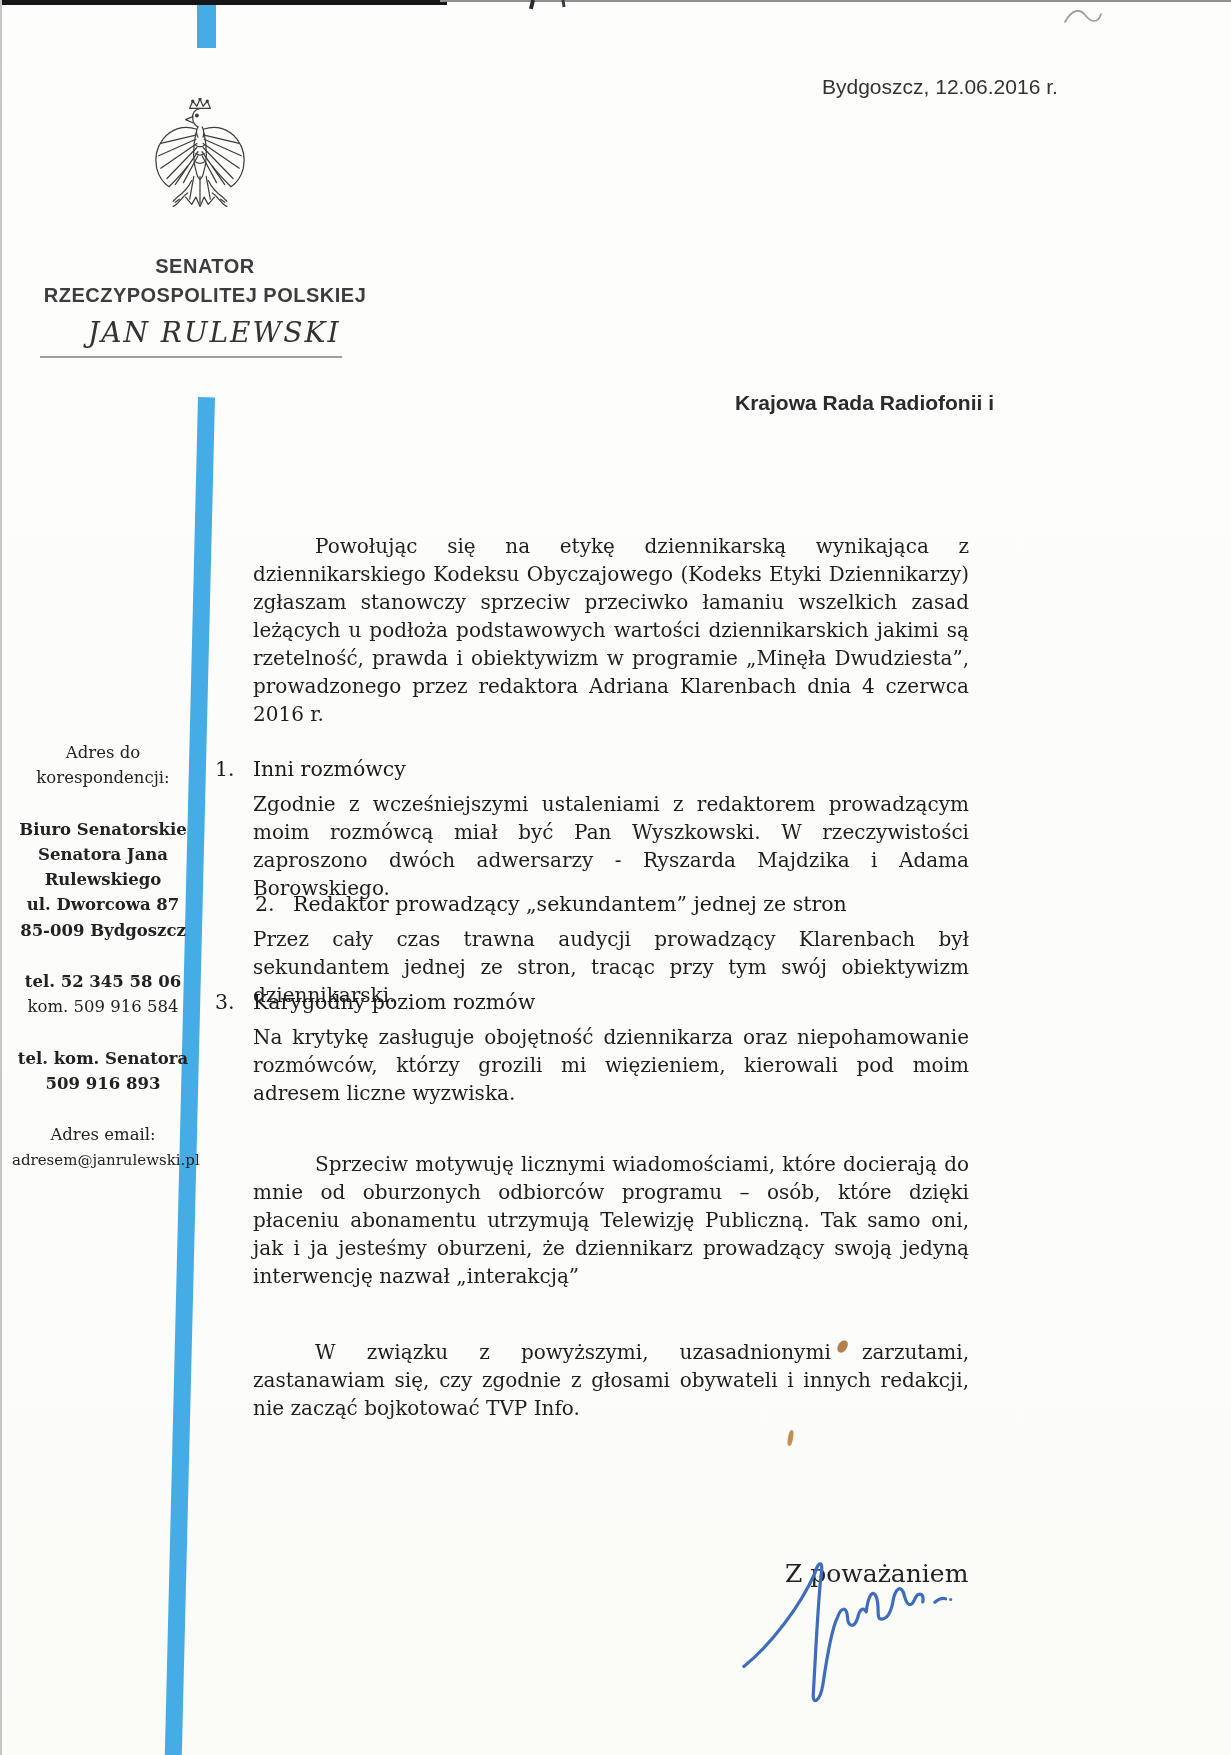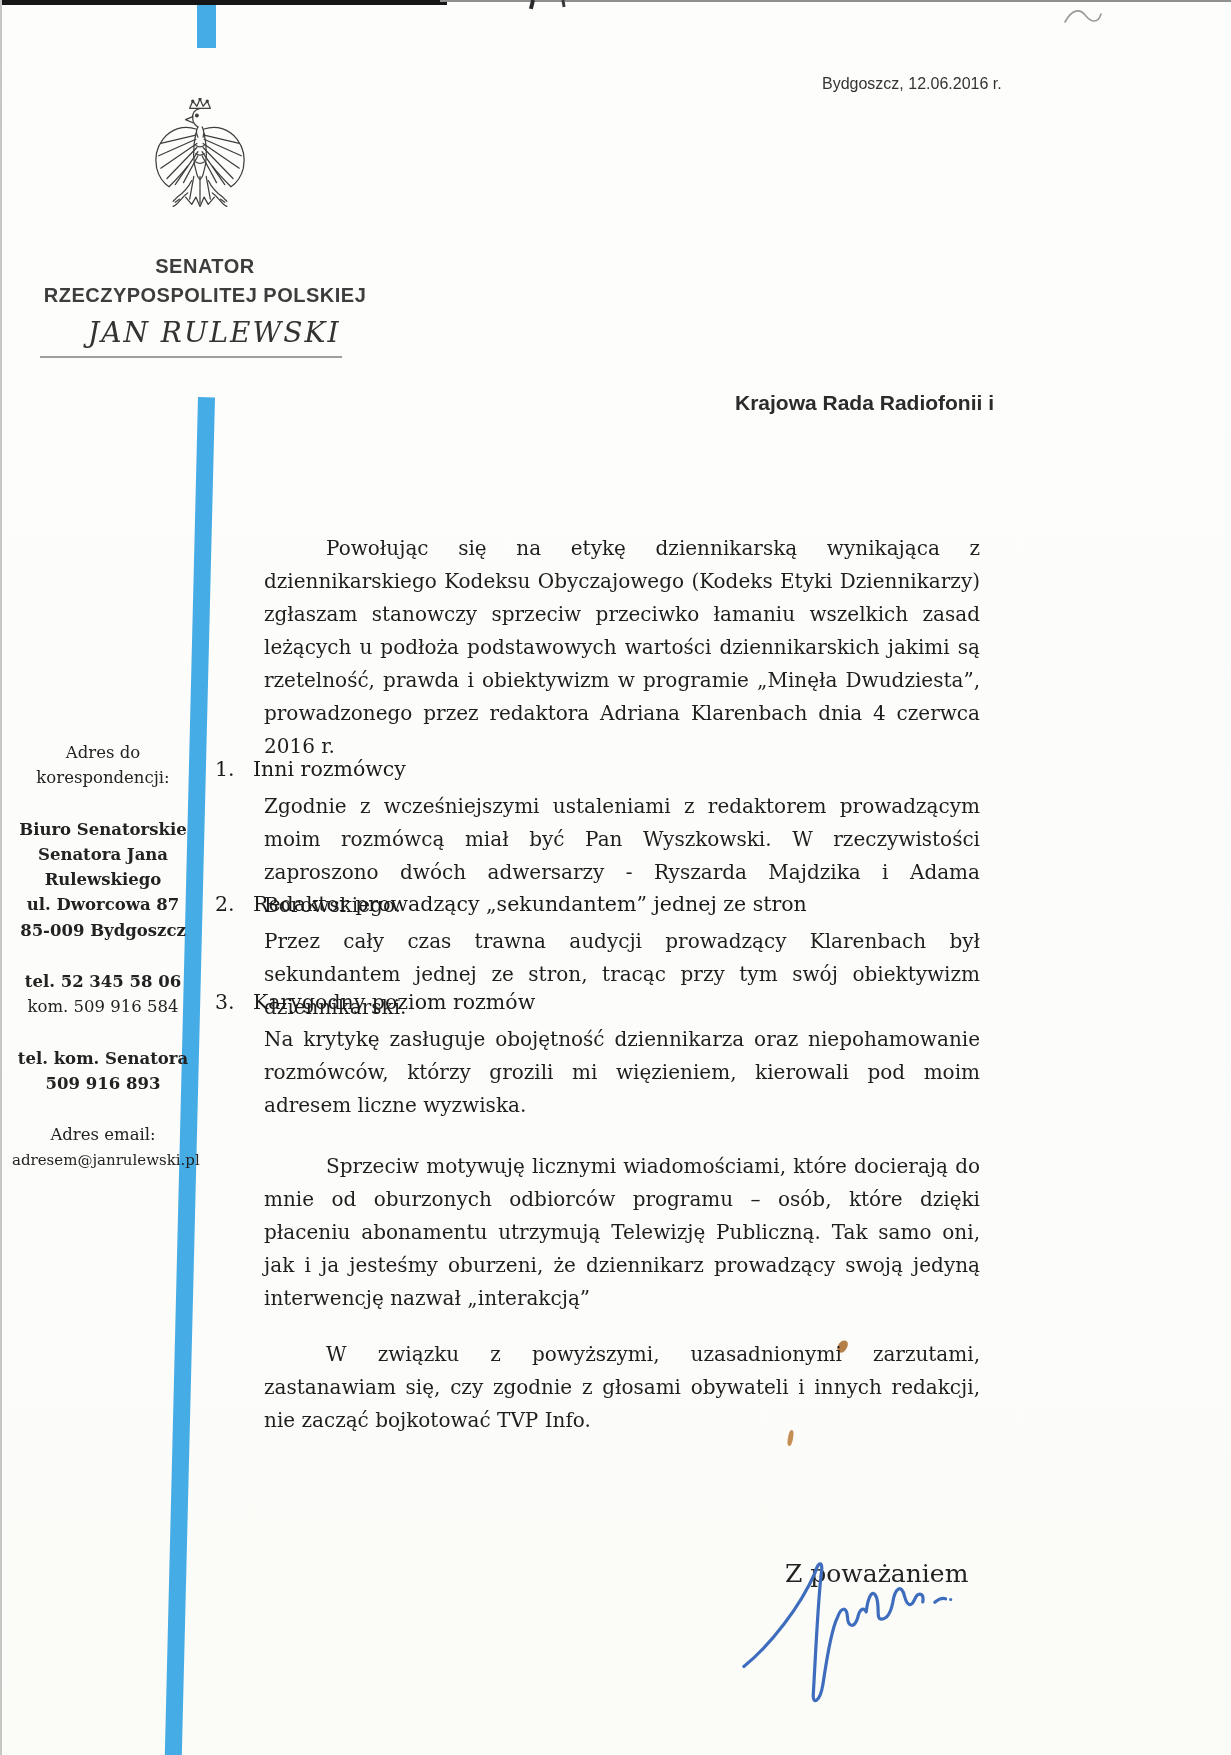--- a/index.html
+++ b/index.html
@@ -33,40 +33,40 @@
     color:#3d3d3d;letter-spacing:.5px;
   }
   .sender-name{
     position:absolute;left:88px;top:316px;width:260px;
     font-family:"DejaVu Serif",serif;font-style:italic;
     font-size:28px;letter-spacing:2px;color:#333;
   }
   .name-underline{position:absolute;left:40px;top:356px;width:302px;height:2px;background:#9e9e9e;}
   .date{
     position:absolute;left:822px;top:75px;
-    font-family:"Liberation Sans",sans-serif;font-size:16px;color:#333;
+    font-family:"Liberation Sans",sans-serif;font-size:21px;color:#333;
   }
   .recipient{
     position:absolute;left:735px;top:384px;width:330px;
     font-family:"Liberation Sans",sans-serif;font-weight:bold;
     font-size:21px;line-height:37px;color:#2b2b2b;
   }
   
   .sidebar{
     position:absolute;left:12px;top:740px;width:182px;
     text-align:center;font-size:16.5px;line-height:25.3px;color:#222;
   }
   .sb{white-space:nowrap;}
   .sb.b{font-weight:bold;}
   .sb.gap{margin-top:26px;}
   .sb.small{font-size:15px;}
   
   .body-block{
-    position:absolute;left:264px;width:716px;
-    font-size:20px;line-height:33px;text-align:justify;color:#1e1e1e;
+    position:absolute;left:253px;width:716px;
+    font-size:20px;line-height:28px;text-align:justify;color:#1e1e1e;
   }
   .indent{text-indent:62px;}
   .list-row{
     position:absolute;left:215px;width:754px;
     font-size:20.5px;font-weight:normal;color:#1b1b1b;white-space:nowrap;
   }
   .list-row .num{display:inline-block;width:38px;}
   .closing{position:absolute;left:785px;top:1559px;font-size:25px;color:#222;}
   .signature{position:absolute;left:730px;top:1542px;transform:rotate(-3deg);}
 </style>
@@ -142,21 +142,21 @@
     <div class="sb small">adresem@janrulewski.pl</div>
   </aside>
 
   <div class="body-block indent" style="top:532px;">Powołując się na etykę dziennikarską wynikająca z dziennikarskiego Kodeksu Obyczajowego (Kodeks Etyki Dziennikarzy) zgłaszam stanowczy sprzeciw przeciwko łamaniu wszelkich zasad leżących u podłoża podstawowych wartości dziennikarskich jakimi są rzetelność, prawda i obiektywizm w programie „Minęła Dwudziesta”, prowadzonego przez redaktora Adriana Klarenbach dnia 4 czerwca 2016 r.</div>
 
   <div class="list-row" style="top:757px;">
     <span class="num">1.</span><span>Inni rozmówcy</span>
   </div>
   <div class="body-block" style="top:790px;">Zgodnie z wcześniejszymi ustaleniami z redaktorem prowadzącym moim rozmówcą miał być Pan Wyszkowski. W rzeczywistości zaproszono dwóch adwersarzy - Ryszarda Majdzika i Adama Borowskiego.</div>
 
-  <div class="list-row" style="top:892px;">
+  <div class="list-row" style="top:892px;margin-left:40px;">
     <span class="num">2.</span><span>Redaktor prowadzący „sekundantem” jednej ze stron</span>
   </div>
   <div class="body-block" style="top:925px;">Przez cały czas trawna audycji prowadzący Klarenbach był sekundantem jednej ze stron, tracąc przy tym swój obiektywizm dziennikarski.</div>
 
   <div class="list-row" style="top:990px;">
     <span class="num">3.</span><span>Karygodny poziom rozmów</span>
   </div>
   <div class="body-block indent" style="top:1150px;">Sprzeciw motywuję licznymi wiadomościami, które docierają do mnie od oburzonych odbiorców programu – osób, które dzięki płaceniu abonamentu utrzymują Telewizję Publiczną. Tak samo oni, jak i ja jesteśmy oburzeni, że dziennikarz prowadzący swoją jedyną interwencję nazwał „interakcją”</div>
 
   <div class="body-block" style="top:1023px;">Na krytykę zasługuje obojętność dziennikarza oraz niepohamowanie rozmówców, którzy grozili mi więzieniem, kierowali pod moim adresem liczne wyzwiska.</div>

